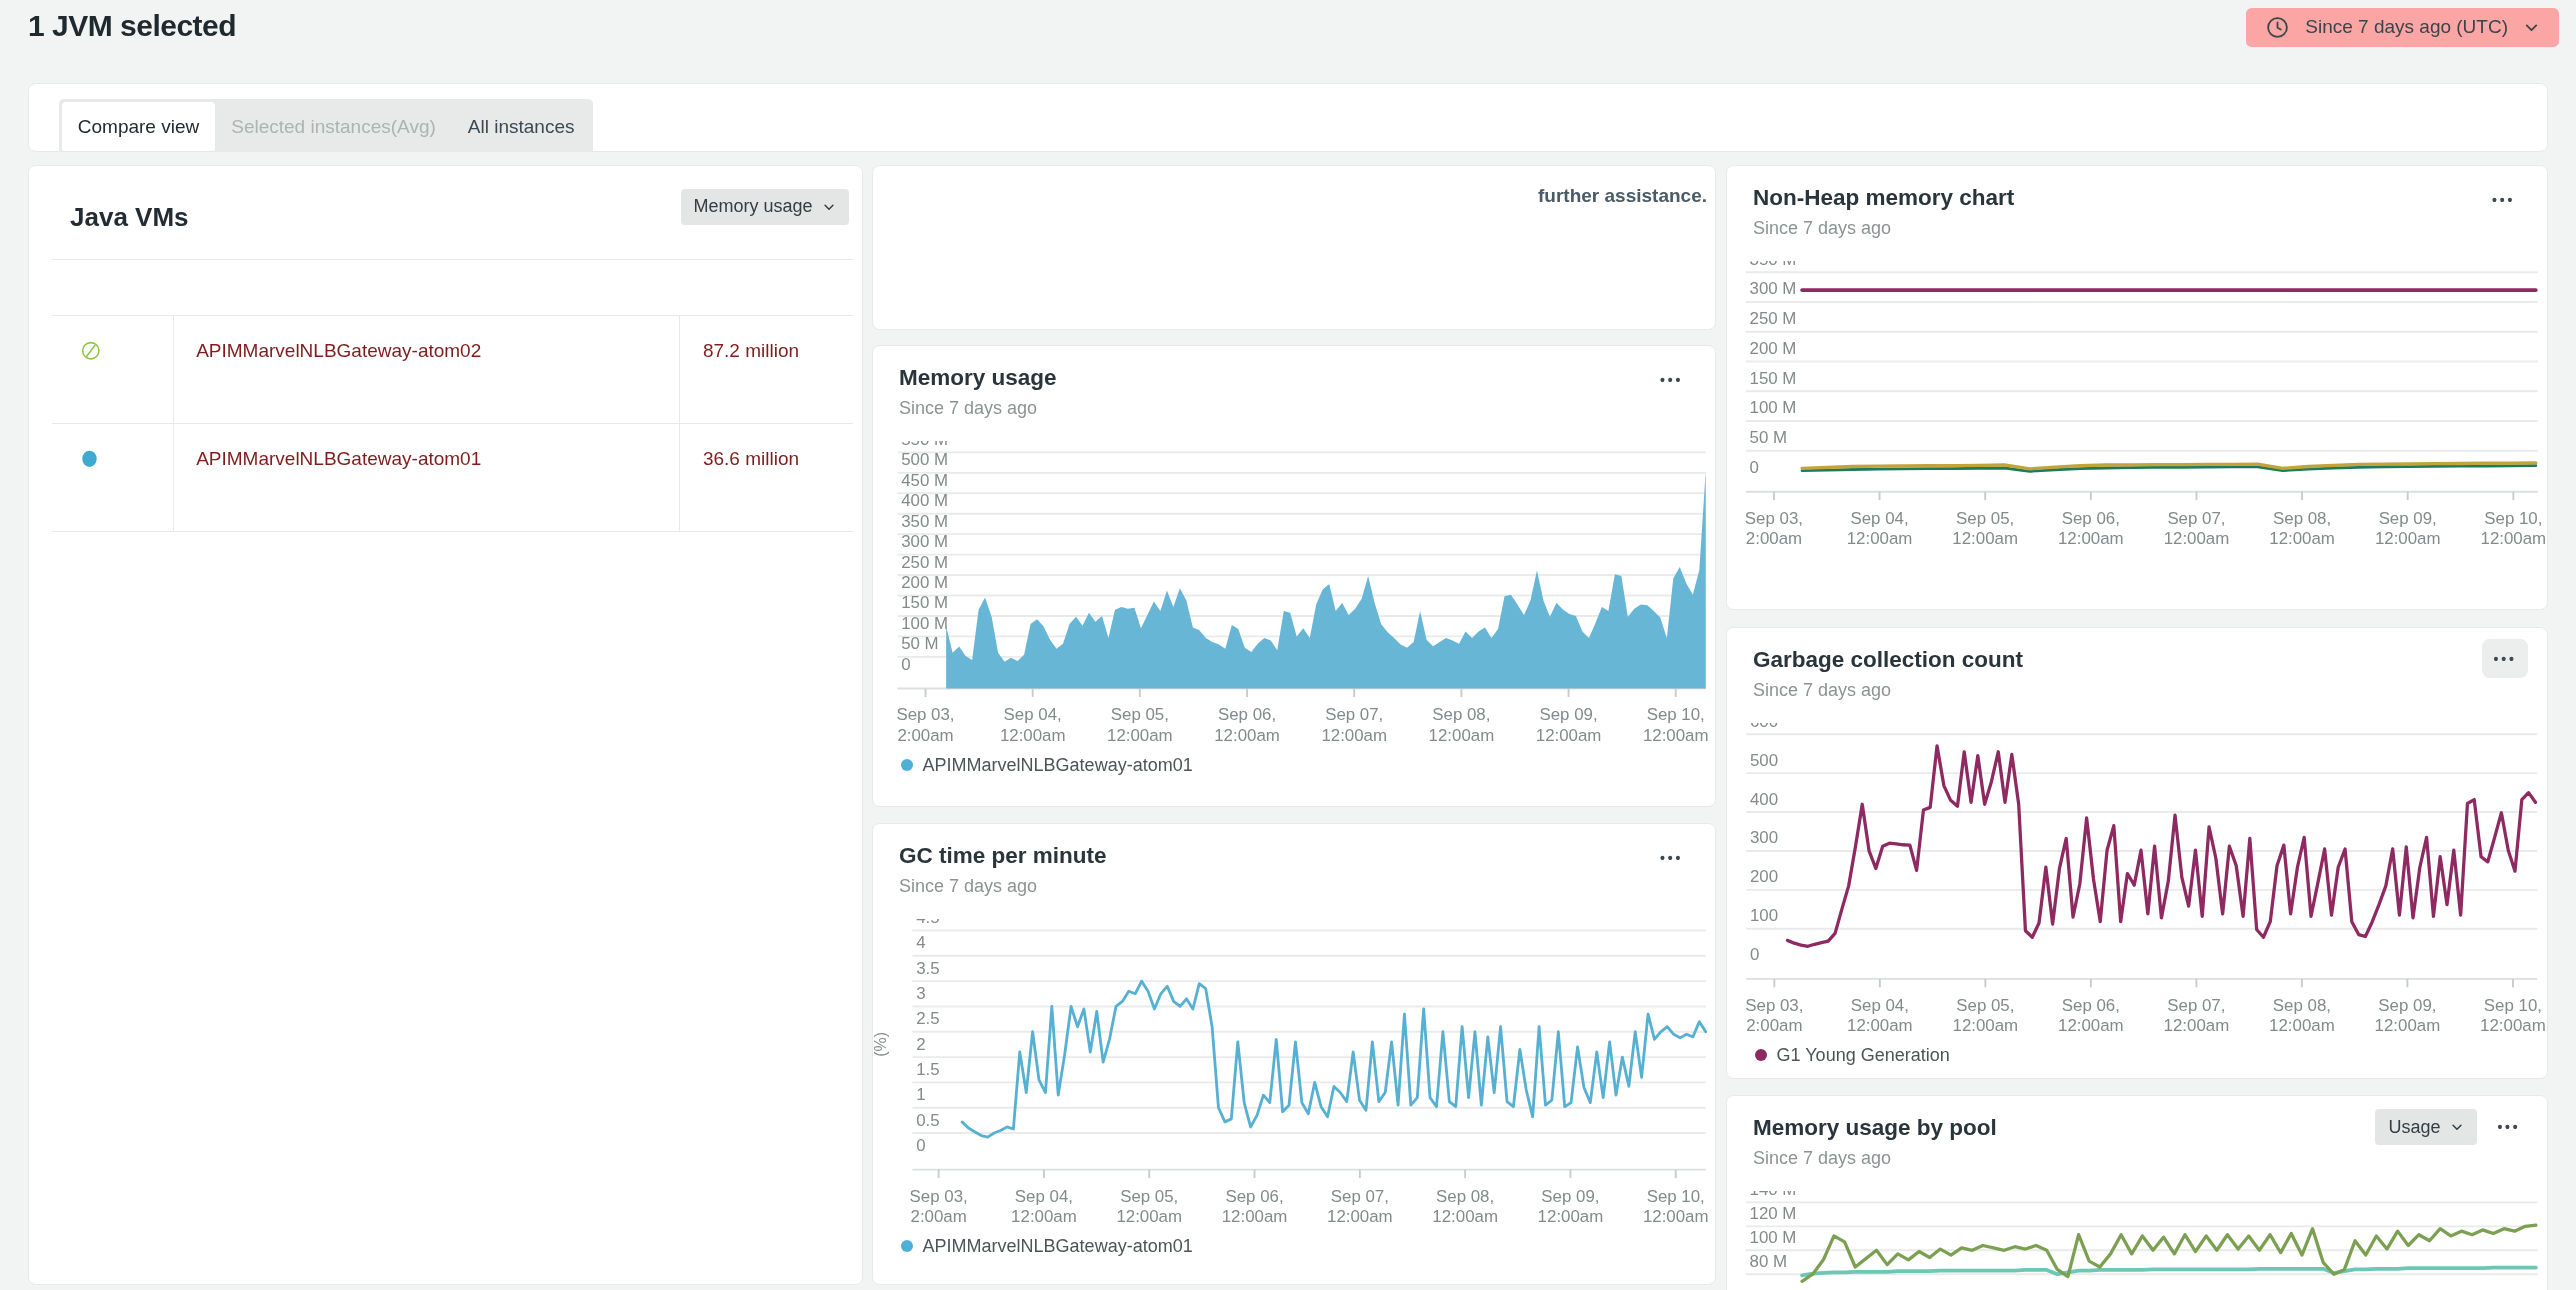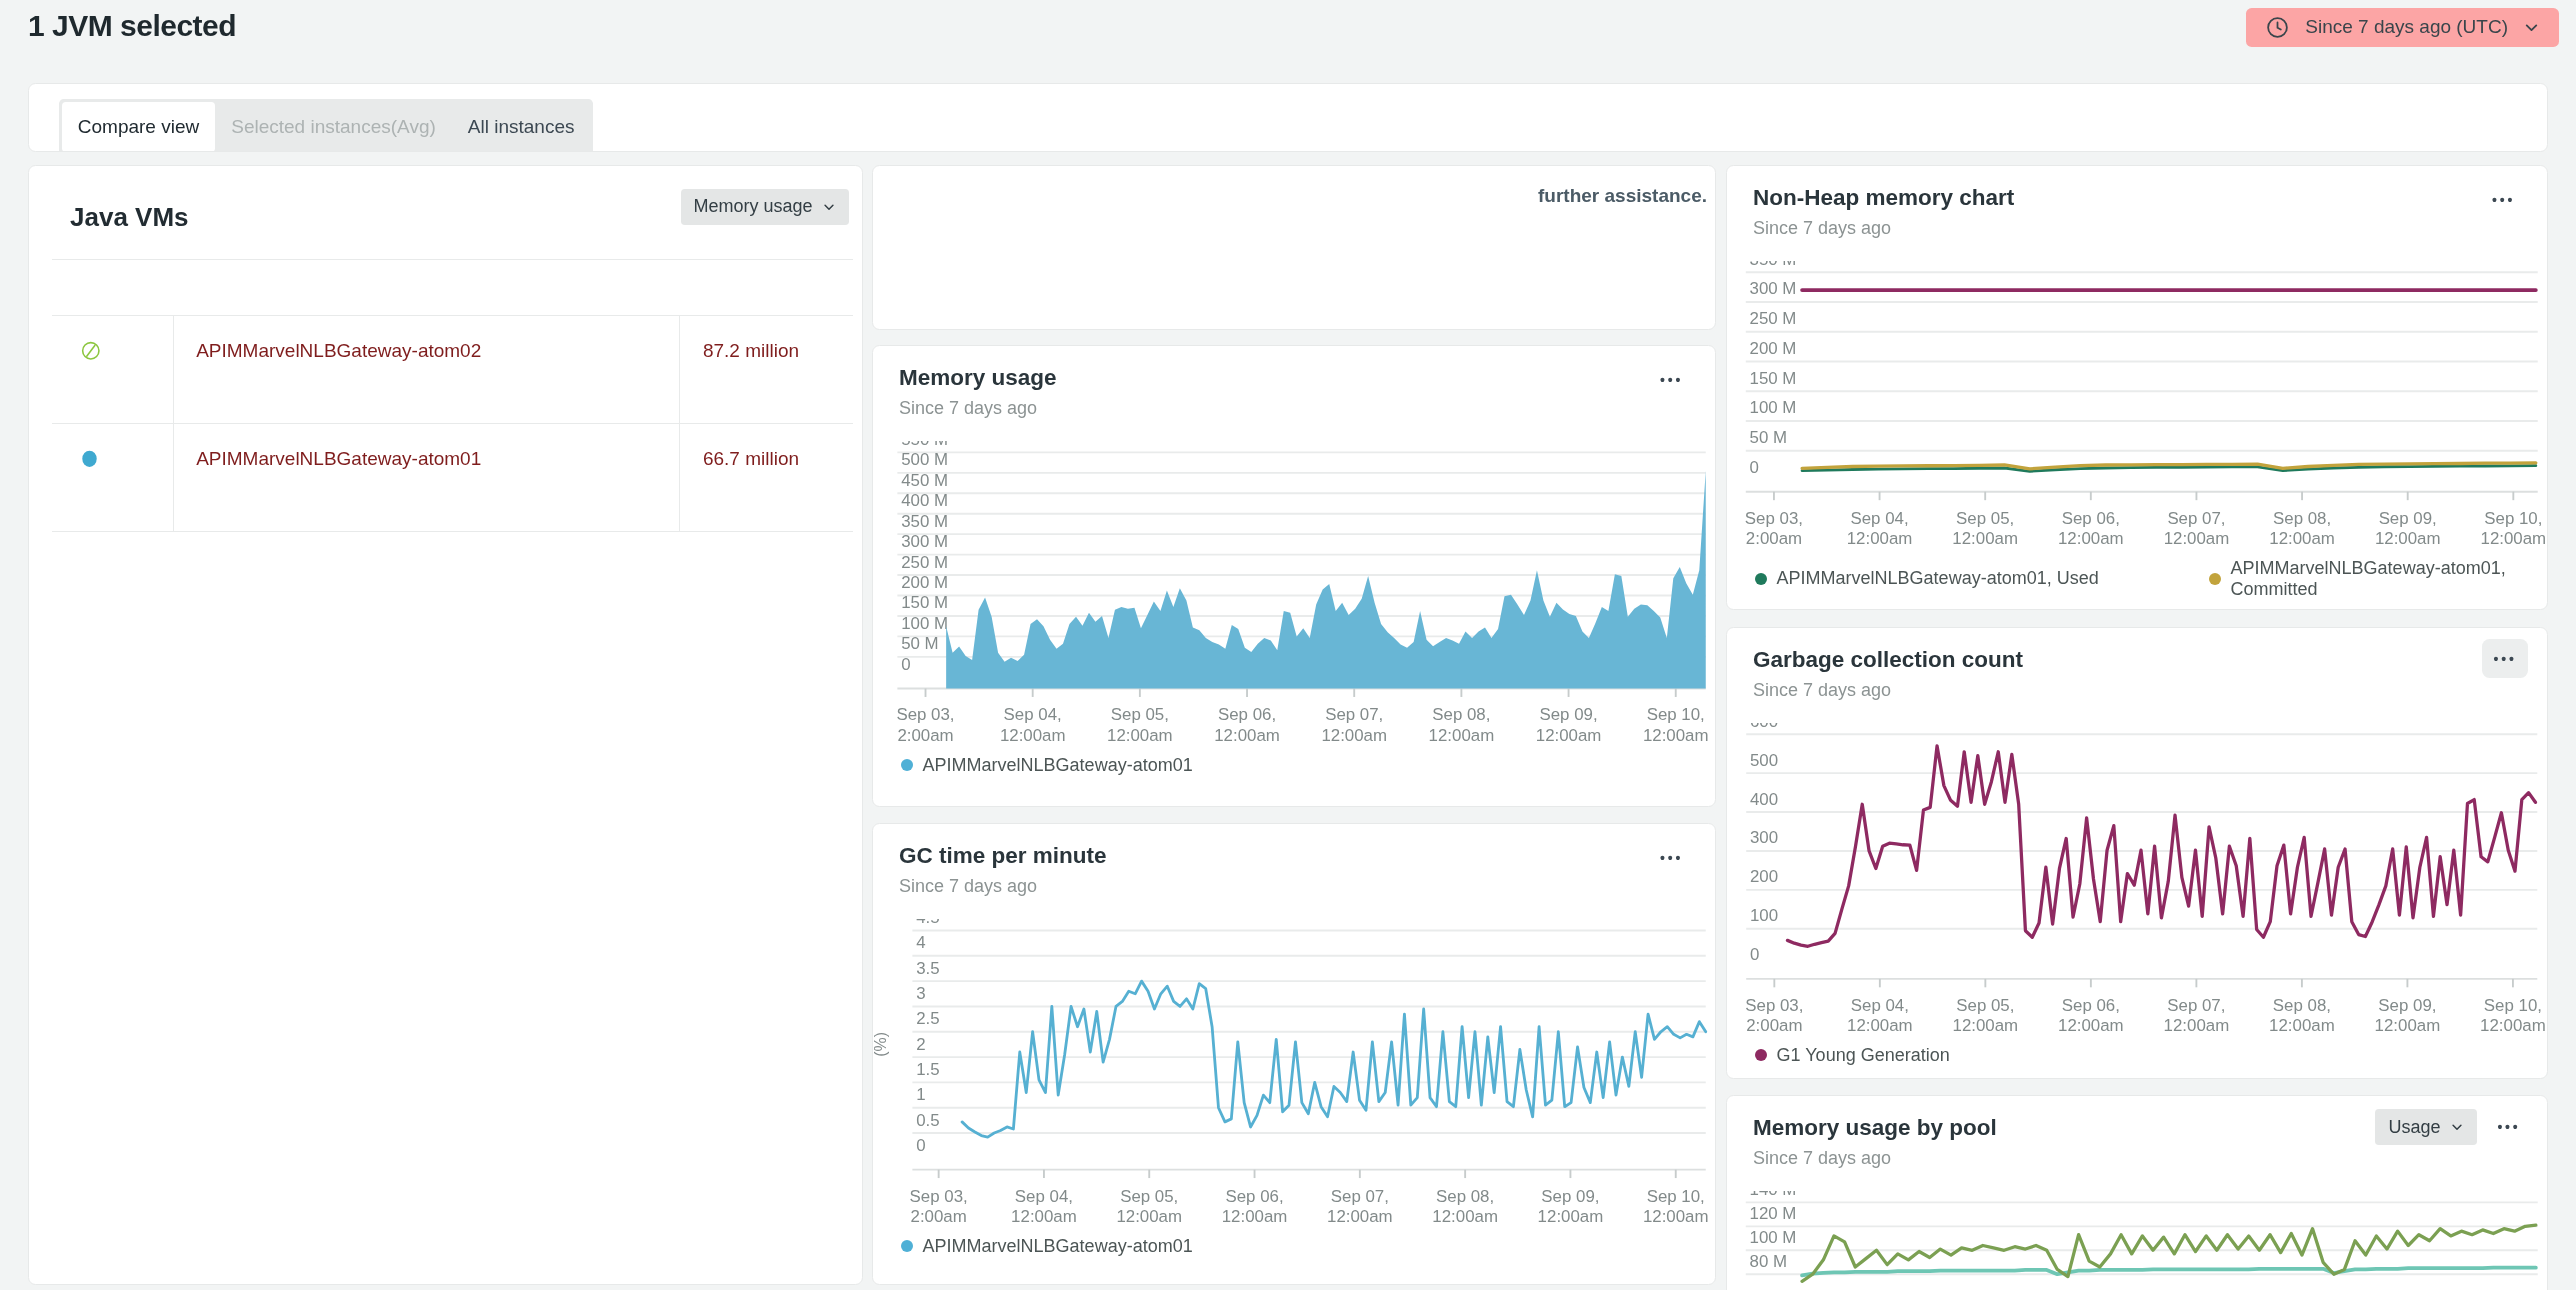--- a/index.html
+++ b/index.html
@@ -136,21 +136,21 @@
               <line x1="6.5" y1="17" x2="15.5" y2="5" stroke="#8cc63f" stroke-width="1.6"></line>
             </svg></td>
           <td class="cname">APIMMarvelNLBGateway-atom02</td>
           <td class="cval">87.2 million</td>
         </tr>
         <tr>
           <td class="cicon"><svg width="19" height="21.6" viewBox="0 0 20 22">
               <ellipse cx="10" cy="11" rx="7.6" ry="8.6" fill="#3fa9d0"></ellipse>
             </svg></td>
           <td class="cname">APIMMarvelNLBGateway-atom01</td>
-          <td class="cval">66.7 million</td>
+          <td class="cval">36.6 million</td>
         </tr>
       </tbody>
   </table>
 </div>
 
 <div class="card" id="info-card">
   <p>further assistance.</p>
 </div>
 
 <div class="card" id="c-memory">
@@ -305,33 +305,20 @@
         <line x1="612.8571428571429" y1="245.9" x2="612.8571428571429" y2="254.9" stroke="#c7cccc" stroke-width="2"></line>
         <text x="612.8571428571429" y="279.9" font-size="18" fill="#828a8a" text-anchor="middle"><tspan x="612.8571428571429" dy="0">Sep 08,</tspan><tspan x="612.8571428571429" dy="22">12:00am</tspan></text>
         <line x1="725.4285714285714" y1="245.9" x2="725.4285714285714" y2="254.9" stroke="#c7cccc" stroke-width="2"></line>
         <text x="725.4285714285714" y="279.9" font-size="18" fill="#828a8a" text-anchor="middle"><tspan x="725.4285714285714" dy="0">Sep 09,</tspan><tspan x="725.4285714285714" dy="22">12:00am</tspan></text>
         <line x1="838" y1="245.9" x2="838" y2="254.9" stroke="#c7cccc" stroke-width="2"></line>
         <text x="838" y="279.9" font-size="18" fill="#828a8a" text-anchor="middle"><tspan x="838" dy="0">Sep 10,</tspan><tspan x="838" dy="22">12:00am</tspan></text>
         <polyline points="80.0,31.0 862.0,31.0" fill="none" stroke="#8e2a61" stroke-width="4" stroke-linejoin="round" stroke-linecap="round"></polyline>
         <polyline points="80.0,223.4 107.0,222.8 133.9,222.2 160.9,221.9 187.9,221.5 214.8,221.3 241.8,221.2 268.8,220.9 295.7,220.6 322.7,224.1 349.7,222.5 376.6,221.2 403.6,220.6 430.6,220.3 457.5,220.0 484.5,219.8 511.4,219.6 538.4,219.4 565.4,219.3 592.3,223.4 619.3,221.9 646.3,220.6 673.2,220.0 700.2,219.3 727.2,219.1 754.1,218.9 781.1,218.7 808.1,218.5 835.0,218.3 862.0,218.1" fill="none" stroke="#1f7a5c" stroke-width="3" stroke-linejoin="round" stroke-linecap="round"></polyline>
         <polyline points="80.0,220.9 107.0,220.0 133.9,219.0 160.9,218.7 187.9,218.4 214.8,218.2 241.8,218.1 268.8,217.7 295.7,217.4 322.7,221.5 349.7,219.6 376.6,218.1 403.6,217.4 430.6,217.2 457.5,217.0 484.5,216.9 511.4,216.8 538.4,216.7 565.4,216.5 592.3,220.9 619.3,219.0 646.3,217.7 673.2,216.8 700.2,216.5 727.2,216.1 754.1,216.0 781.1,215.8 808.1,215.5 835.0,215.3 862.0,215.1" fill="none" stroke="#c2a33c" stroke-width="3.5" stroke-linejoin="round" stroke-linecap="round"></polyline>
       </svg>
-      <div class="legend two">
-        <span class="legend-item">
-          <span class="ldot" style="background: rgb(31, 122, 92);"></span>
-          <span>APIMMarvelNLBGateway-atom01, Used</span>
-        </span>
-        <span class="legend-item">
-          <span class="ldot" style="background: rgb(194, 163, 60);"></span>
-          <span>APIMMarvelNLBGateway-atom01, Committed</span>
-        </span>
-        <span class="legend-item">
-          <span>APIMMarvelNLBGateway-atom01, limit</span>
-        </span>
-      </div>
     </div>
 </div>
 
 <div class="card" id="c-gccount">
   <div class="chead">
     <h3>Garbage collection count</h3>
     <div class="sub">Since 7 days ago</div>
     <button class="dots boxed">•••</button>
   </div>
   <div class="chart-body">

